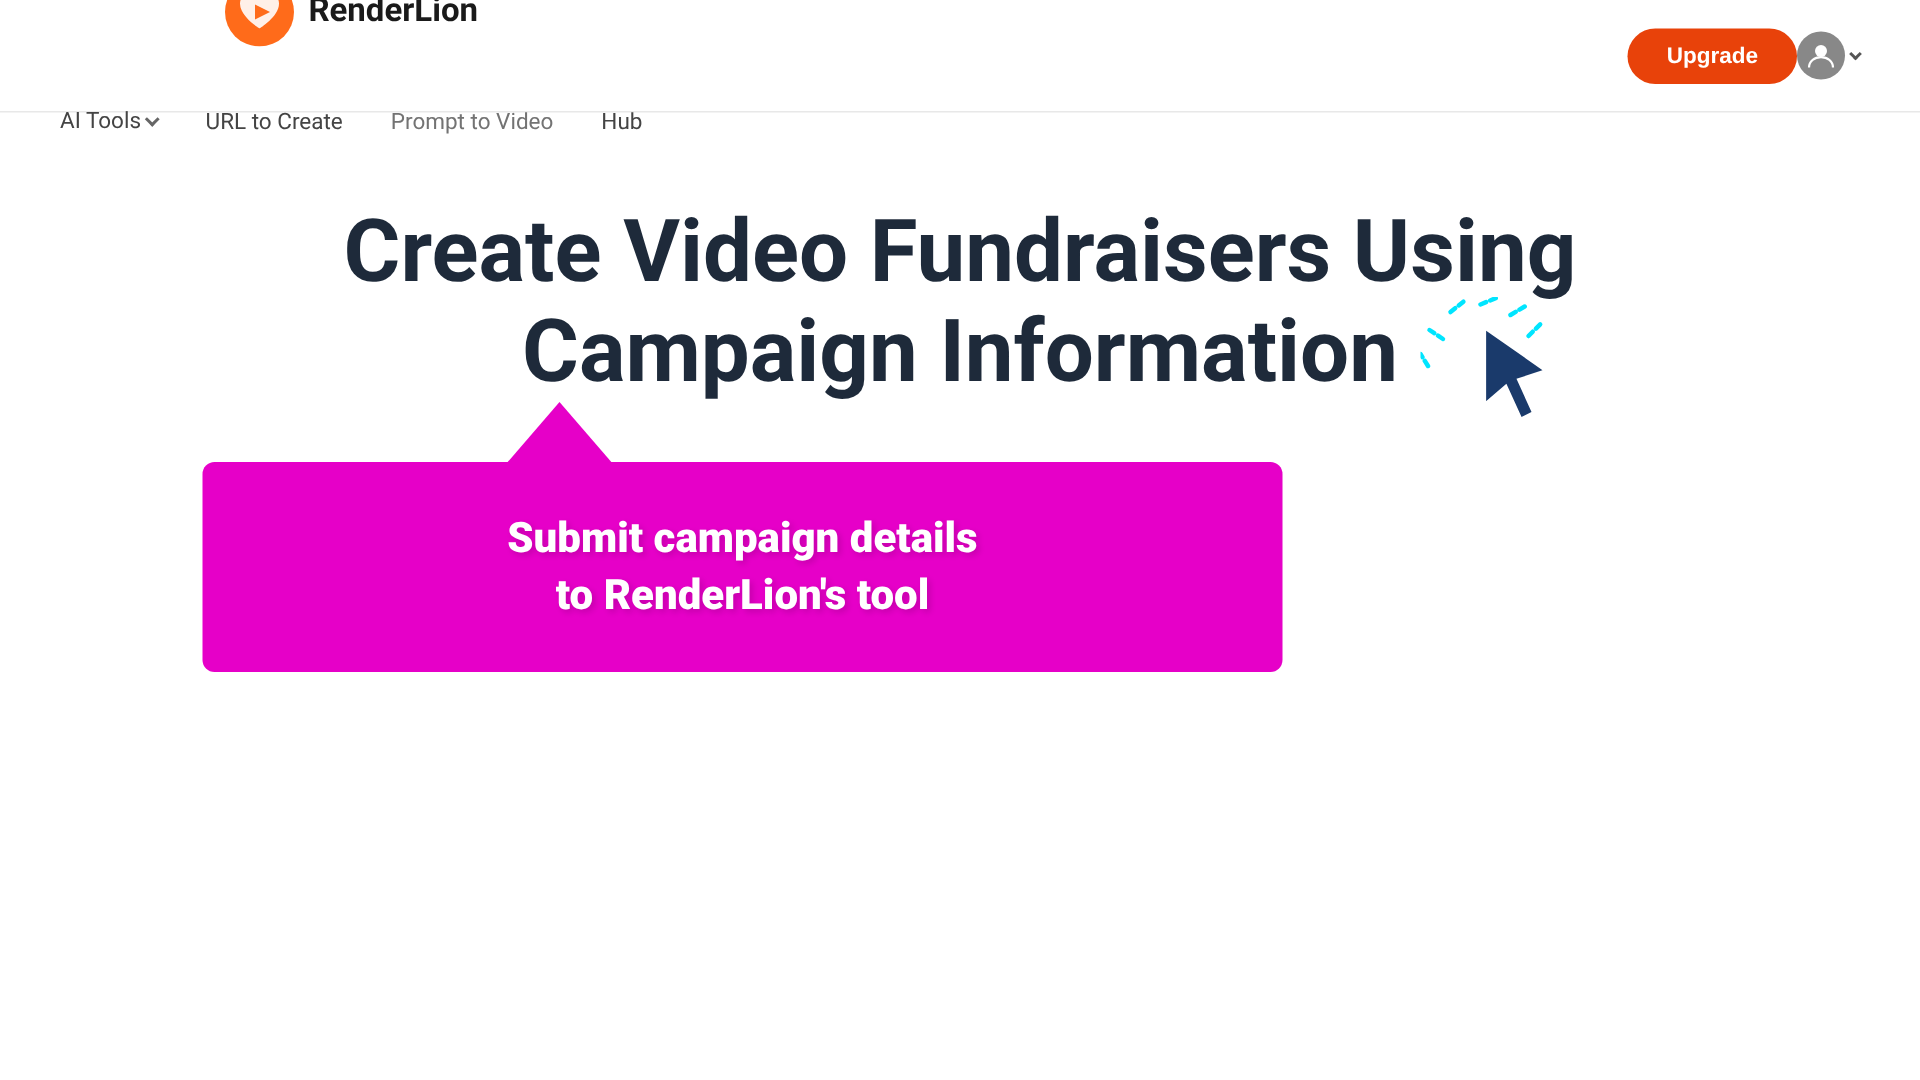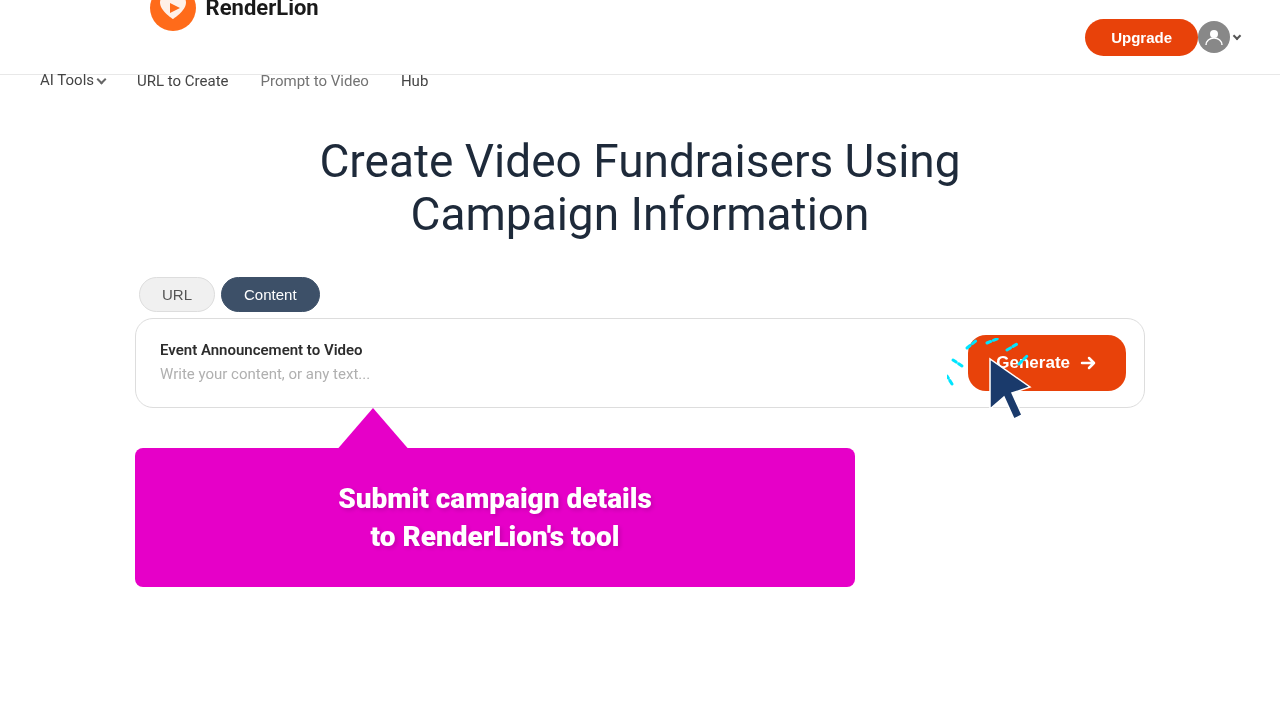--- a/index.html
+++ b/index.html
@@ -84,22 +84,22 @@
     }
 
     
     .main {
       display: flex;
       flex-direction: column;
       align-items: center;
       padding-top: 60px;
     }
     .hero-title {
-      font-size: 46px;
-      font-weight: 400;
+      font-size: 58px;
+      font-weight: 700;
       color: #1e2a3a;
       text-align: center;
       line-height: 1.15;
       max-width: 900px;
     }
 
     
     .input-section {
       margin-top: 36px;
       width: 1010px;
@@ -284,36 +284,20 @@
     </div>
   </div>
 </nav>
 
 <main class="main">
   <h1 class="hero-title">
     <span>Create Video Fundraisers Using</span><br>
     <span>Campaign Information</span>
   </h1>
 
-  <div class="input-section">
-    <div class="tab-row">
-      <button class="tab-btn inactive">URL</button>
-      <button class="tab-btn active" style="margin-left:6px;">Content</button>
-    </div>
-    <div class="input-card">
-      <div class="input-label">Event Announcement to Video</div>
-      <div class="input-placeholder">Write your content, or any text...</div>
-      <button class="generate-btn">
-        <span>Generate</span>
-        <svg width="20" height="20" viewBox="0 0 20 20" fill="none">
-          <path d="M4 10h12M11 5l5 5-5 5" stroke="#fff" stroke-width="2.5" stroke-linecap="round" stroke-linejoin="round"></path>
-        </svg>
-      </button>
-    </div>
-  </div>
 
   <div class="tooltip-area">
     <div class="arrow-up"></div>
 
     <div style="position:absolute; right: 108px; top: -70px; z-index:10;">
       
       <svg width="90" height="80" viewBox="0 0 90 80">
 
         <line x1="20" y1="10" x2="30" y2="2" stroke="#00e5ff" stroke-width="3" stroke-dasharray="4,3" stroke-linecap="round"></line>
         <line x1="40" y1="5" x2="52" y2="0" stroke="#00e5ff" stroke-width="3" stroke-dasharray="4,3" stroke-linecap="round"></line>

